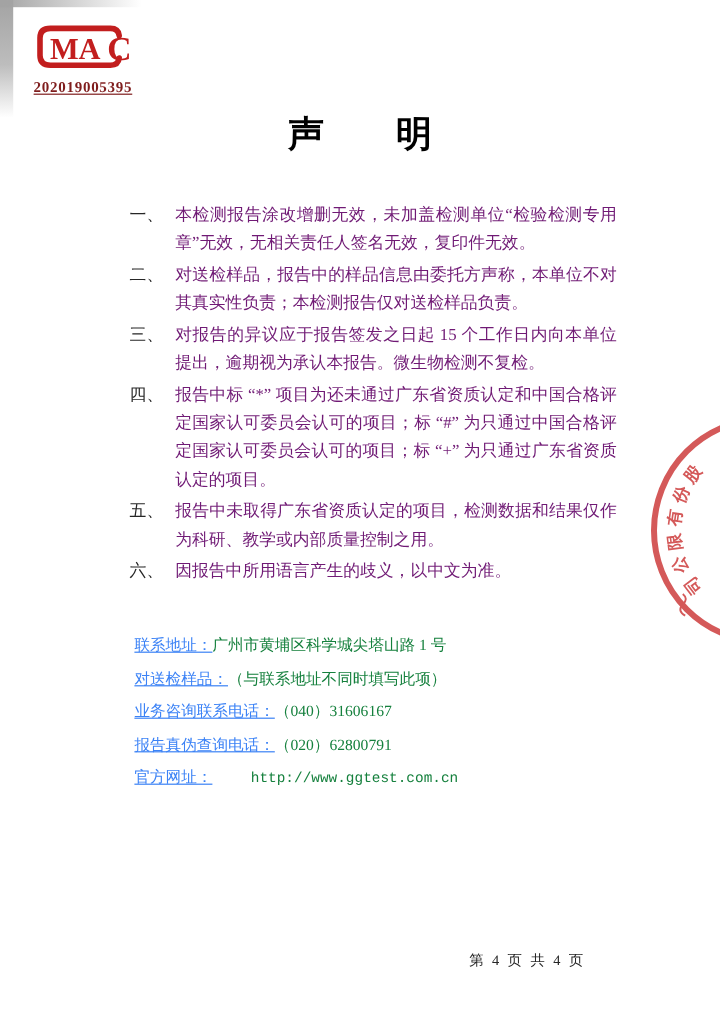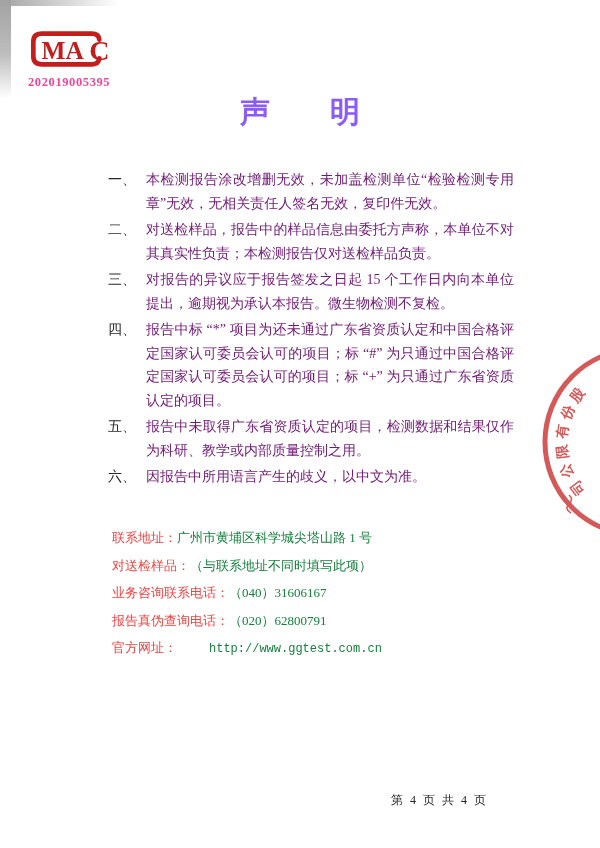--- a/index.html
+++ b/index.html
@@ -11,38 +11,38 @@
   }
   .page { position:absolute; inset:0; background:#fff; overflow:hidden; }
 
   
   .shadow-left { position:absolute; left:0; top:0; width:11px; height:98px;
     background:linear-gradient(180deg,#a3a3a3 0%,#bdbdbd 55%,rgba(190,190,190,0) 100%); }
   .shadow-top { position:absolute; left:0; top:0; width:118px; height:6px;
     background:linear-gradient(90deg,#a3a3a3 0%,rgba(170,170,170,0) 100%); }
 
   
-  .logo-wrap { position:absolute; left:28px; top:28px; width:100px; }
-  .logo-num { margin-top:1px; font-weight:bold; color:#ec4899;
-    font-size:12.5px; letter-spacing:0.6px; font-family:"Liberation Serif",serif; }
+  .logo-wrap { position:absolute; left:28px; top:18px; width:100px; }
+  .logo-num { margin-top:1px; font-weight:bold; color:#7f1d1d;
+    font-size:12.5px; letter-spacing:0.6px; font-family:"Liberation Serif",serif;text-decoration:underline; }
 
   
   .doc-title { position:absolute; top:92px; left:0; width:100%;
-    text-align:center; font-size:30px; font-weight:bold; color:#8b5cf6; }
+    text-align:center; font-size:30px; font-weight:bold; color:#000000; }
 
   
   .statements { position:absolute; left:108px; top:168px; width:406px; }
   .stmt { display:flex; margin-bottom:3px; }
   .stmt-num { width:38px; flex:0 0 38px; font-size:14px; line-height:23.5px; color:#262626; }
   .stmt-text { flex:1; font-size:14px; line-height:23.5px; text-align:justify; color:#701a75; }
 
   
   .contact { position:absolute; left:112px; top:530px; width:400px; }
   .contact-row { font-size:13px; line-height:16px; margin-bottom:11.5px; color:#262626; }
-  .contact-label { color:#ef4444; }
+  .contact-label { color:#3b82f6;text-decoration:underline; }
   .contact-value { color:#15803d; }
   .contact-row.url .contact-value { font-family:"Liberation Mono","DejaVu Sans Mono",monospace; font-size:12px;margin-left:32px; }
 
   
   .page-footer { position:absolute; right:112px; top:792px;
     font-size:12px; letter-spacing:2px; color:#262626;font-family:Liberation Serif, serif; }
 
   
   .seal { position:absolute; left:530px; top:345px; width:70px; height:200px; opacity:0.88; }
   .seal text { font-family:"Liberation Serif","DejaVu Serif",serif; font-weight:bold; }

